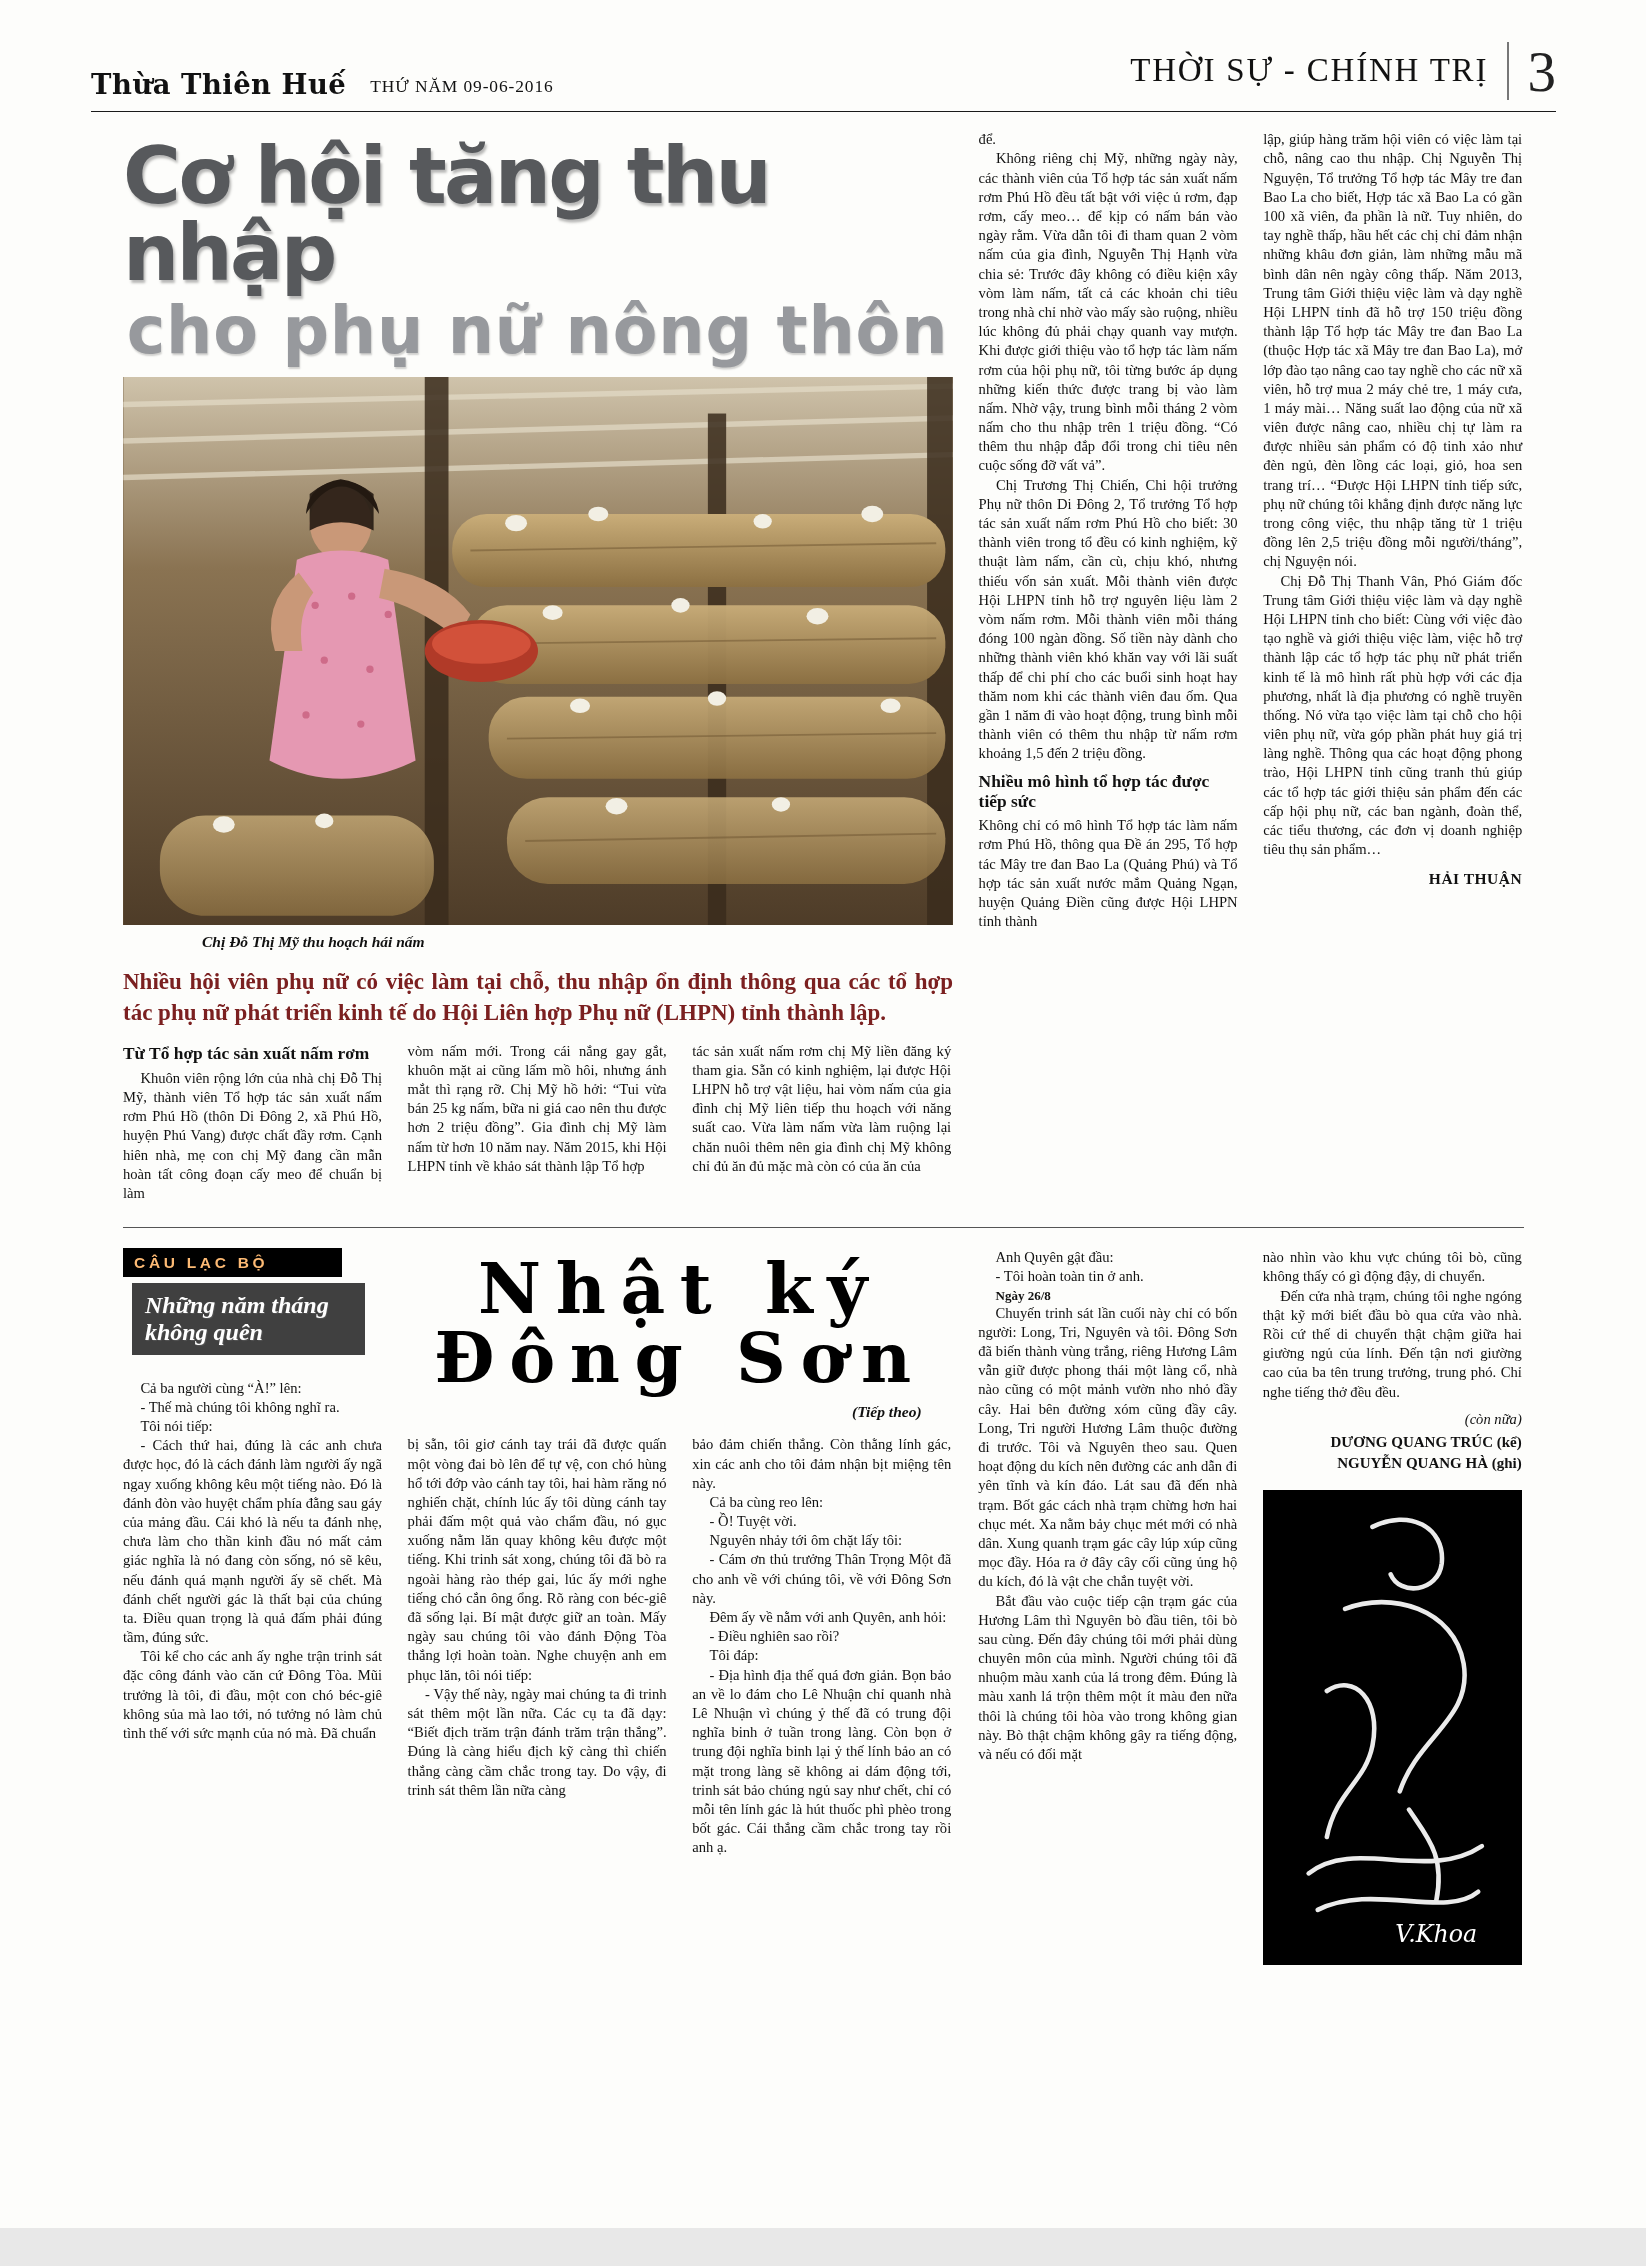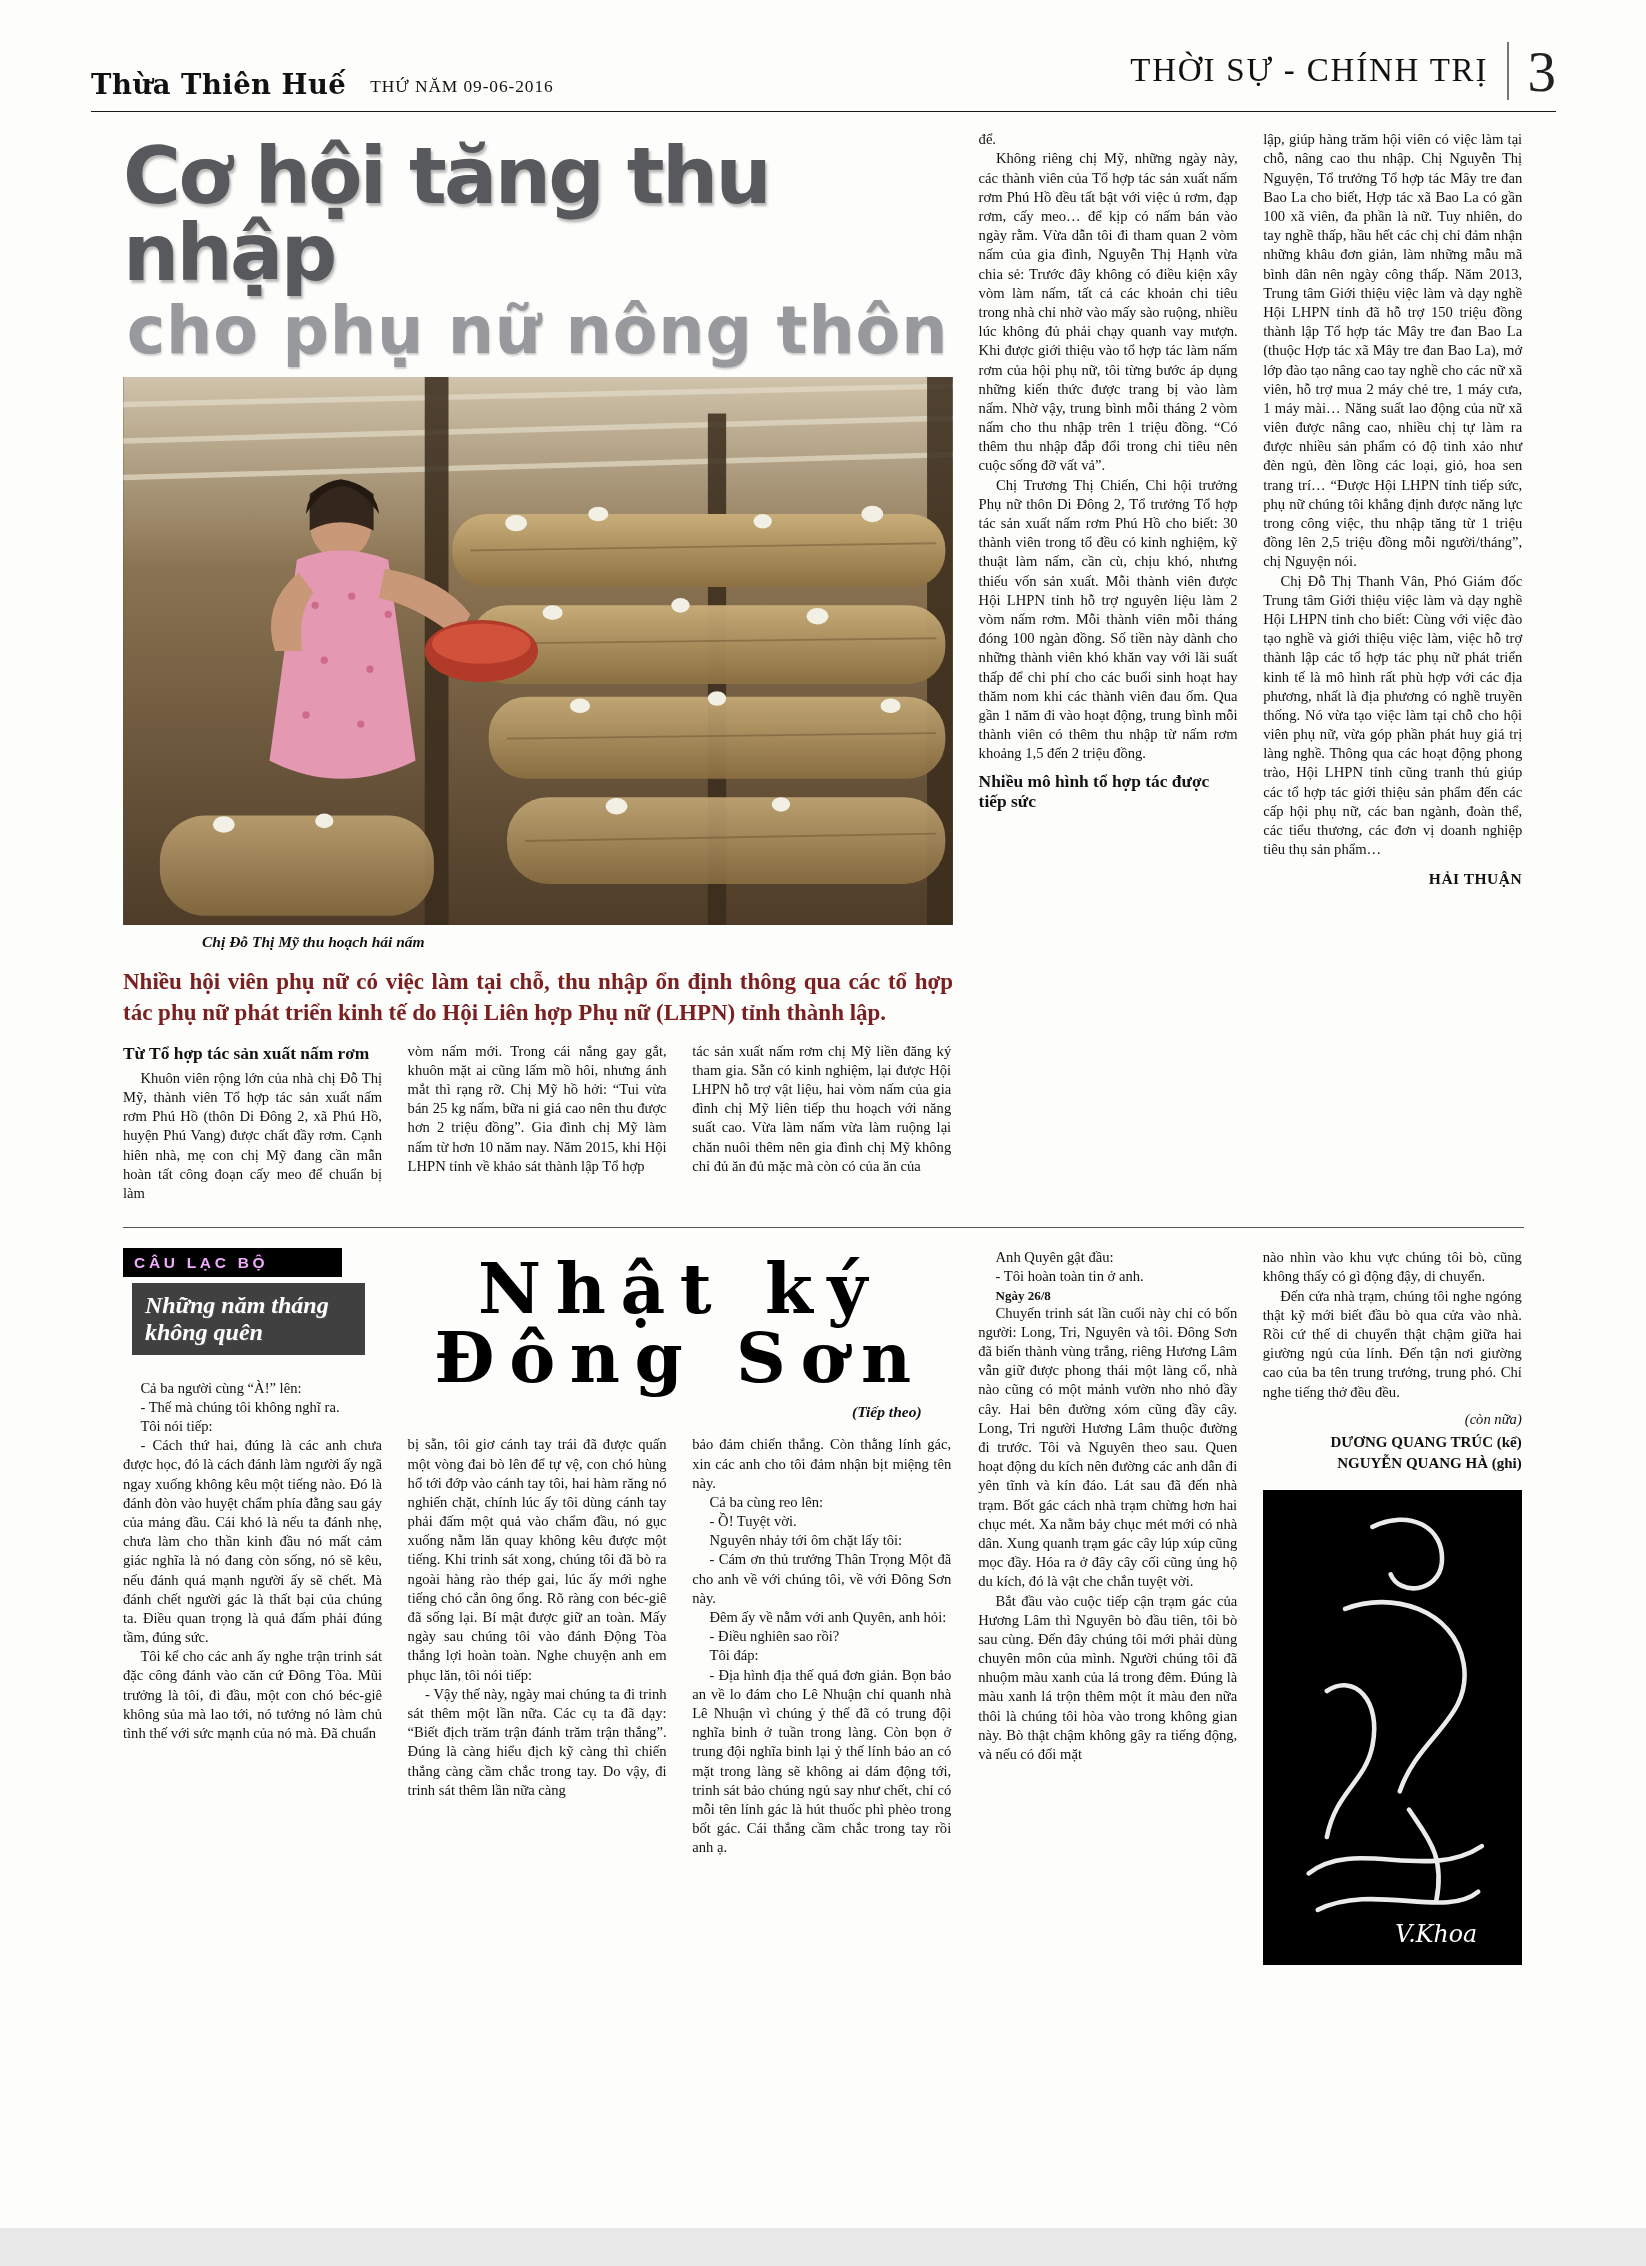--- a/index.html
+++ b/index.html
@@ -35,21 +35,21 @@
   .lead{font-size:23px;font-weight:bold;color:#7b2020;line-height:1.34;text-align:justify;margin:16.4px 0 12.8px 0;}
   .three-cols{display:flex;gap:25.6px;}
   .subhead{font-size:17.4px;font-weight:bold;margin:1.8px 0 5.5px 0;line-height:1.15;}
   .byline{text-align:right;font-weight:bold;font-size:15.5px;margin-top:11px;letter-spacing:0.5px;}
 
   
   .section-rule{border:0;border-top:0.9px solid #555;margin:24px 123px 20px 123px;}
 
   
   .club-article{display:flex;gap:25.6px;padding:0 123px;}
-  .kicker-box{background:#000;color:#f0abfc;font-family:"Liberation Sans",sans-serif;font-weight:bold;
+  .kicker-box{background:#000;color:#fdba74;font-family:"Liberation Sans",sans-serif;font-weight:bold;
               font-size:15.5px;letter-spacing:3.7px;padding:5.5px 11px;width:197px;}
   .series-box{background:#404040;color:#fff;font-style:italic;font-weight:bold;font-size:24px;
               line-height:1.12;padding:9.1px 12.8px;width:207px;margin:5.5px 0 24px 9.1px;
               text-shadow:0.9px 0.9px 0.9px #555;}
   .club-middle{width:545px;flex:0 0 545px;}
   .club-headline{font-family:"DejaVu Serif",serif;font-weight:bold;font-size:69px;line-height:1.0;
                  letter-spacing:14.6px;text-align:center;margin:5.5px 0 0 0;color:#000;}
   .continued{text-align:right;font-style:italic;font-weight:bold;font-size:15.5px;margin:11px 31px 14.6px 0;}
   .club-middle-cols{display:flex;gap:25.6px;}
   .bold-line{font-weight:bold;font-size:13px;line-height:1.315;text-indent:17.4px;}
@@ -183,20 +183,23 @@
       </div>
     </div>
 
     <div class="col textcol cont">
       <div>
           <p>để.</p>
           <p>Không riêng chị Mỹ, những ngày này, các thành viên của Tổ hợp tác sản xuất nấm rơm Phú Hồ đều tất bật với việc ủ rơm, đạp rơm, cấy meo… để kịp có nấm bán vào ngày rằm. Vừa dẫn tôi đi tham quan 2 vòm nấm của gia đình, Nguyễn Thị Hạnh vừa chia sẻ: Trước đây không có điều kiện xây vòm làm nấm, tất cả các khoản chi tiêu trong nhà chỉ nhờ vào mấy sào ruộng, nhiều lúc không đủ phải chạy quanh vay mượn. Khi được giới thiệu vào tổ hợp tác làm nấm rơm của hội phụ nữ, tôi từng bước áp dụng những kiến thức được trang bị vào làm nấm. Nhờ vậy, trung bình mỗi tháng 2 vòm nấm cho thu nhập trên 1 triệu đồng. “Có thêm thu nhập đắp đổi trong chi tiêu nên cuộc sống đỡ vất vả”.</p>
           <p>Chị Trương Thị Chiến, Chi hội trưởng Phụ nữ thôn Di Đông 2, Tổ trưởng Tổ hợp tác sản xuất nấm rơm Phú Hồ cho biết: 30 thành viên trong tổ đều có kinh nghiệm, kỹ thuật làm nấm, cần cù, chịu khó, nhưng thiếu vốn sản xuất. Mỗi thành viên được Hội LHPN tỉnh hỗ trợ nguyên liệu làm 2 vòm nấm rơm. Mỗi thành viên mỗi tháng đóng 100 ngàn đồng. Số tiền này dành cho những thành viên khó khăn vay với lãi suất thấp để chi phí cho các buổi sinh hoạt hay thăm nom khi các thành viên đau ốm. Qua gần 1 năm đi vào hoạt động, trung bình mỗi thành viên có thêm thu nhập từ nấm rơm khoảng 1,5 đến 2 triệu đồng.</p>
         </div>
       <div class="subhead" style="margin-top:7.3px;">Nhiều mô hình tổ hợp tác được tiếp sức</div>
+      <div>
+          <p>Không chỉ có mô hình Tổ hợp tác làm nấm rơm Phú Hồ, thông qua Đề án 295, Tổ hợp tác Mây tre đan Bao La (Quảng Phú) và Tổ hợp tác sản xuất nước mắm Quảng Ngạn, huyện Quảng Điền cũng được Hội LHPN tỉnh thành</p>
+        </div>
     </div>
 
     <div class="col textcol cont">
       <div>
           <p>lập, giúp hàng trăm hội viên có việc làm tại chỗ, nâng cao thu nhập. Chị Nguyễn Thị Nguyện, Tổ trưởng Tổ hợp tác Mây tre đan Bao La cho biết, Hợp tác xã Bao La có gần 100 xã viên, đa phần là nữ. Tuy nhiên, do tay nghề thấp, hầu hết các chị chỉ đảm nhận những khâu đơn giản, làm những mẫu mã bình dân nên ngày công thấp. Năm 2013, Trung tâm Giới thiệu việc làm và dạy nghề Hội LHPN tỉnh đã hỗ trợ 150 triệu đồng thành lập Tổ hợp tác Mây tre đan Bao La (thuộc Hợp tác xã Mây tre đan Bao La), mở lớp đào tạo nâng cao tay nghề cho các nữ xã viên, hỗ trợ mua 2 máy chẻ tre, 1 máy cưa, 1 máy mài… Năng suất lao động của nữ xã viên được nâng cao, nhiều chị tự làm ra được nhiều sản phẩm có độ tinh xảo như đèn ngủ, đèn lồng các loại, giỏ, hoa sen trang trí… “Được Hội LHPN tỉnh tiếp sức, phụ nữ chúng tôi khẳng định được năng lực trong công việc, thu nhập tăng từ 1 triệu đồng lên 2,5 triệu đồng mỗi người/tháng”, chị Nguyện nói.</p>
           <p>Chị Đỗ Thị Thanh Vân, Phó Giám đốc Trung tâm Giới thiệu việc làm và dạy nghề Hội LHPN tỉnh cho biết: Cùng với việc đào tạo nghề và giới thiệu việc làm, việc hỗ trợ thành lập các tổ hợp tác phụ nữ phát triển kinh tế là mô hình rất phù hợp với các địa phương, nhất là địa phương có nghề truyền thống. Nó vừa tạo việc làm tại chỗ cho hội viên phụ nữ, vừa góp phần phát huy giá trị làng nghề. Thông qua các hoạt động phong trào, Hội LHPN tỉnh cũng tranh thủ giúp các tổ hợp tác giới thiệu sản phẩm đến các cấp hội phụ nữ, các ban ngành, đoàn thể, các tiểu thương, các đơn vị doanh nghiệp tiêu thụ sản phẩm…</p>
         </div>
       <div class="byline">HẢI THUẬN</div>
     </div>
   </div>

